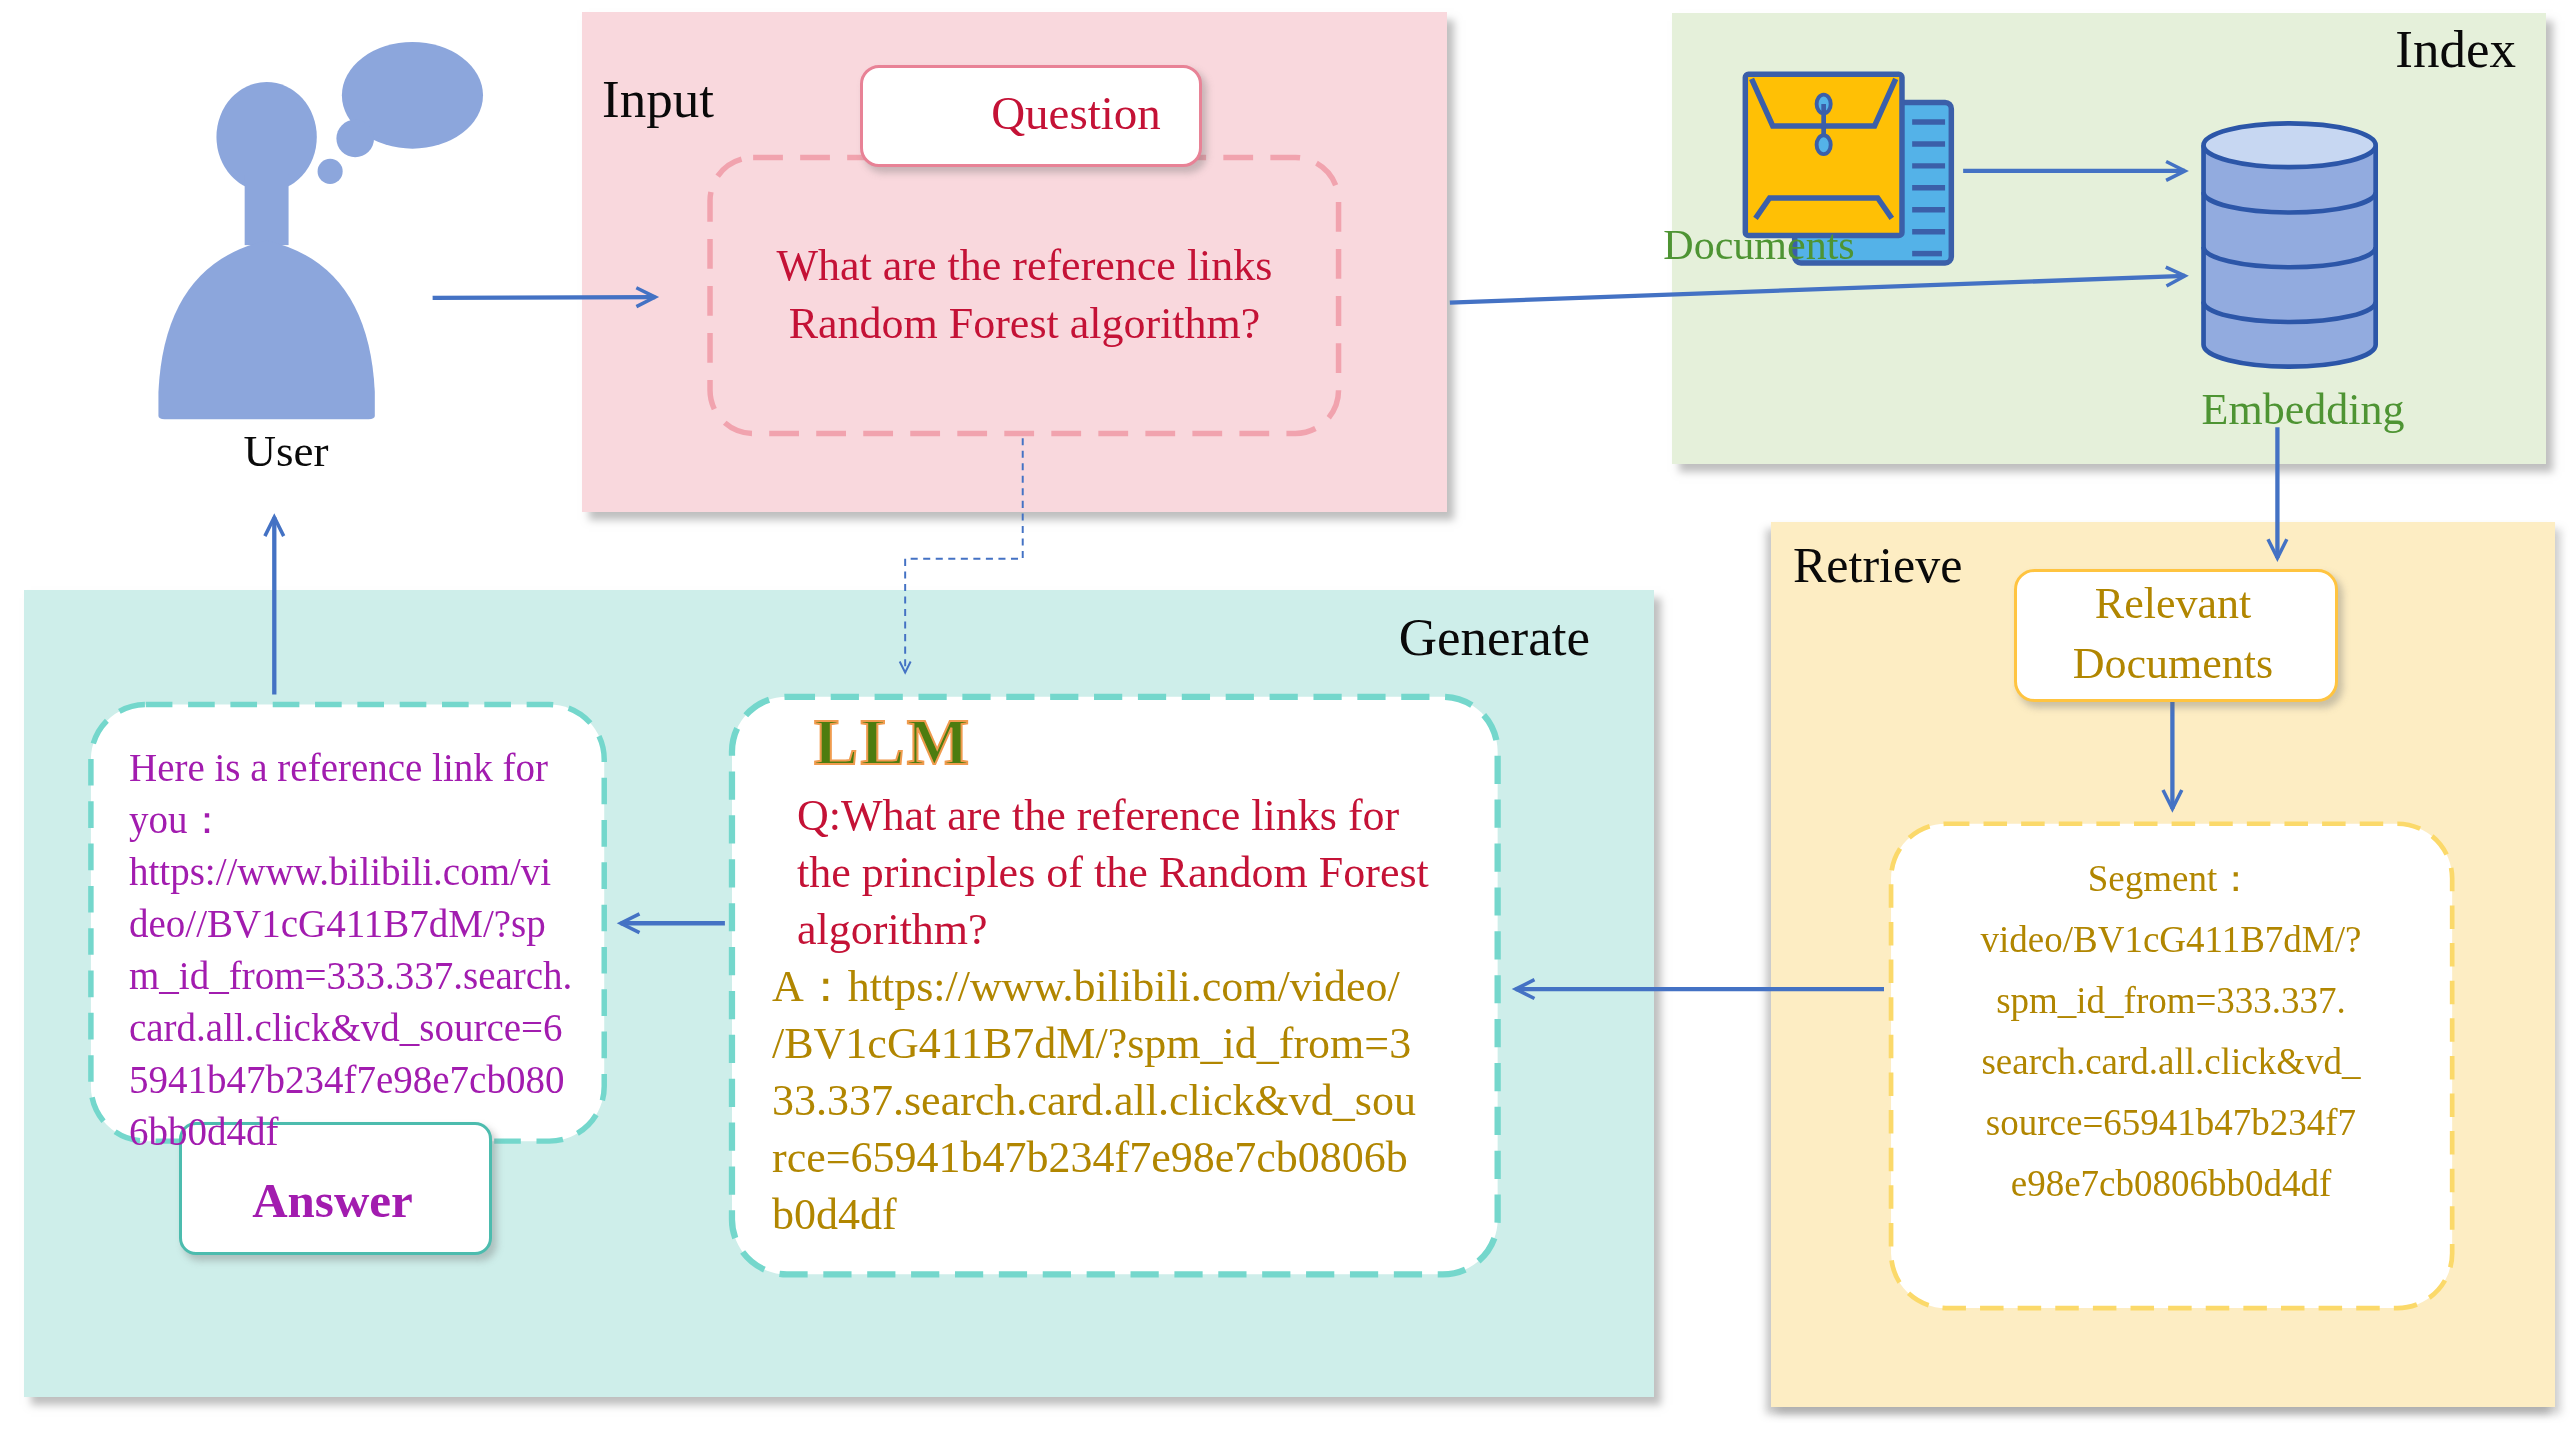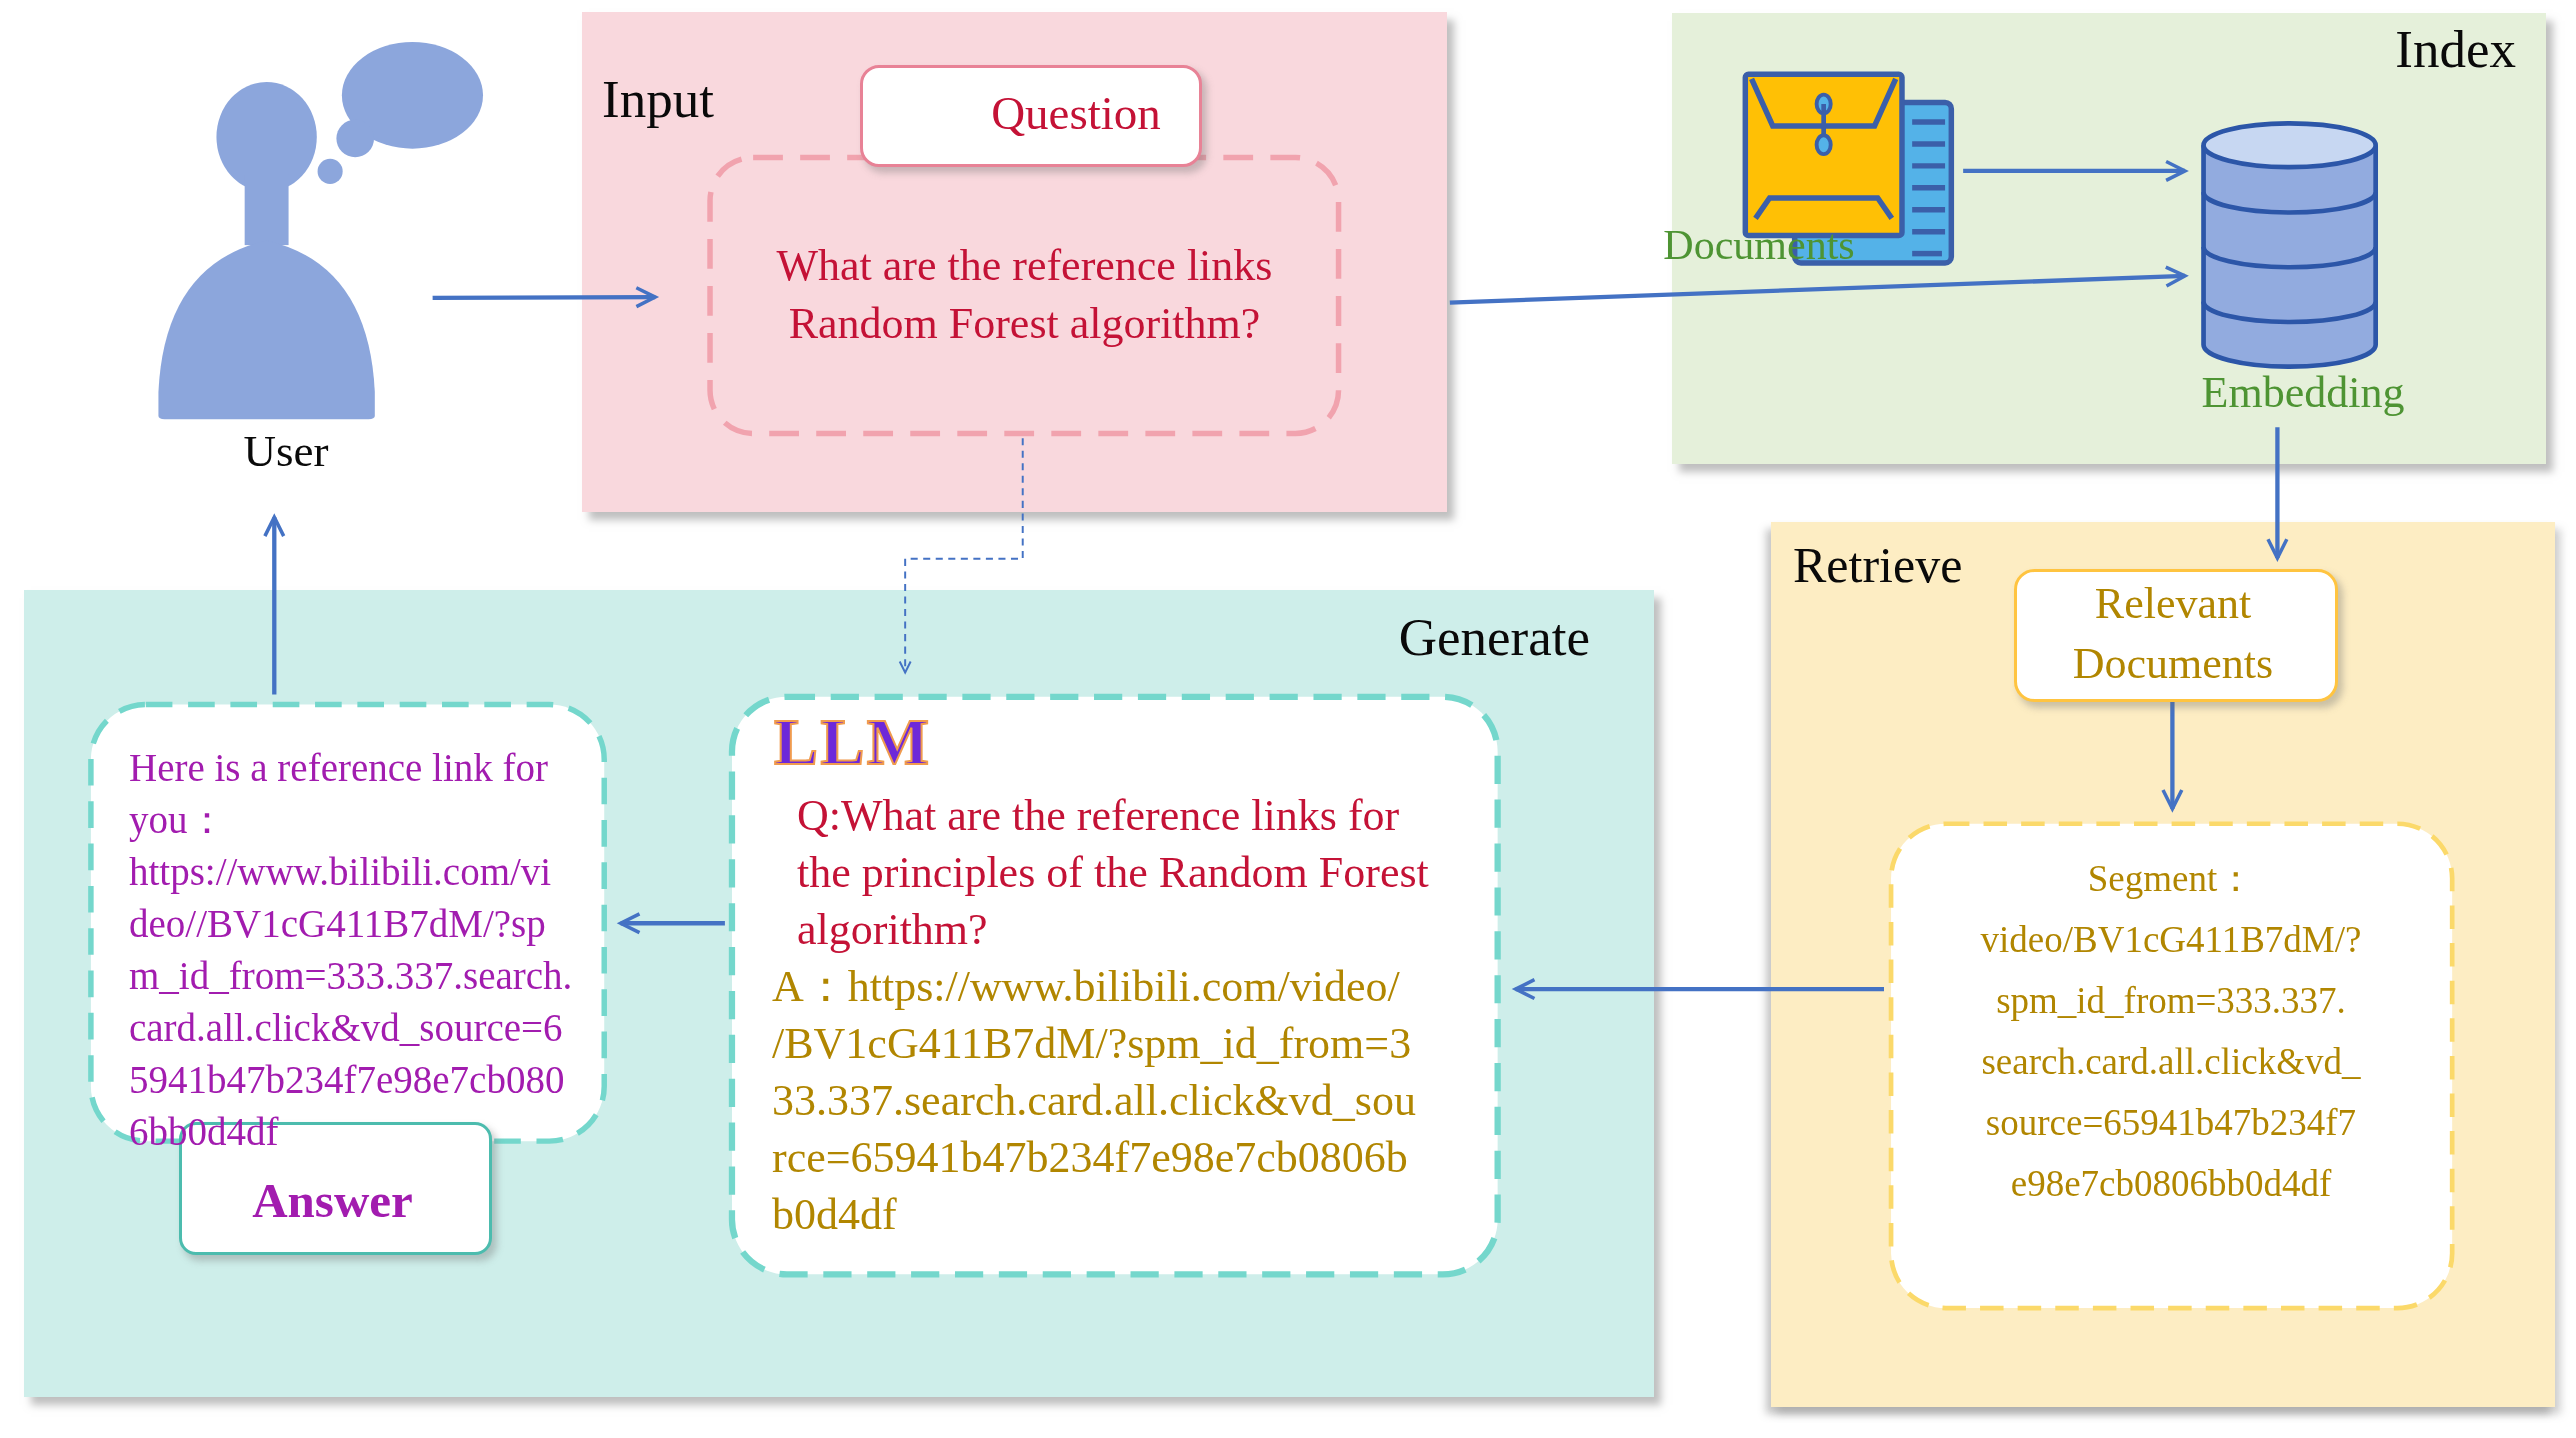--- a/index.html
+++ b/index.html
@@ -17,21 +17,21 @@
   .gold{color:#b18600;}
   .tealtxt{color:#a21caf;margin-top:15px;}
   .greentxt{color:#4e9433;}
   .center{text-align:center;}
   .right{text-align:right;}
   .qbody{font-size:44px;line-height:58px;}
   .seg{font-size:37px;line-height:61px;}
   .qa{font-size:44px;line-height:57px;}
   .ansbody{font-size:39px;line-height:52px;}
   #llm-label{
-    font-size:66px;font-weight:bold;letter-spacing:2.4px;color:#6d28d9;
+    font-size:66px;font-weight:bold;letter-spacing:2.4px;color:#4d7c0f;margin-left:40px;
     -webkit-text-stroke:2px #f09b4e;
   }
 </style>
 </head>
 <body>
 
 <div id="canvas">
 
   <div class="bigblock" style="left:582px;top:11.8px;width:865px;height:500px;background:#f9d8dd;"></div>
   <div class="bigblock" style="left:1672px;top:13.3px;width:874px;height:451px;background:#e5f0da;"></div>
@@ -126,21 +126,21 @@
   </svg>
   <div class="txt center greentxt" style="left:1618px;top:221px;width:282px;font-size:42px;">Documents</div>
 
   <svg class="iconsvg" style="left:2198px;top:110px;" width="184" height="266" viewBox="0 0 235 340">
     <path d="M7,45 L7,300 A110,28 0 0 0 227,300 L227,45" fill="#92abdf" stroke="#2c56a8" stroke-width="6"></path>
     <path d="M7,105 A110,26 0 0 0 227,105" fill="none" stroke="#2c56a8" stroke-width="6"></path>
     <path d="M7,175 A110,26 0 0 0 227,175" fill="none" stroke="#2c56a8" stroke-width="6"></path>
     <path d="M7,245 A110,26 0 0 0 227,245" fill="none" stroke="#2c56a8" stroke-width="6"></path>
     <ellipse cx="117" cy="45" rx="110" ry="28" fill="#c7d7f2" stroke="#2c56a8" stroke-width="6"></ellipse>
   </svg>
-  <div class="txt center greentxt" style="left:2154px;top:367px;width:298px;font-size:44px;">Embedding</div>
+  <div class="txt center greentxt" style="left:2154px;top:384px;width:298px;font-size:44px;">Embedding</div>
 
   <div class="txt title" style="left:1793px;top:539px;font-size:50px;">Retrieve</div>
 
   <div class="whitebox" style="left:2014px;top:569px;width:318px;height:127px;border:3.1px solid #ffc440;border-radius:20.4px;"></div>
   <div class="txt center gold" style="left:2014px;top:574px;width:318px;font-size:44px;line-height:60px;">
     <div>Relevant</div>
     <div>Documents</div>
   </div>
 
   <div class="txt center gold seg" style="left:1900px;top:848px;width:542px;">

